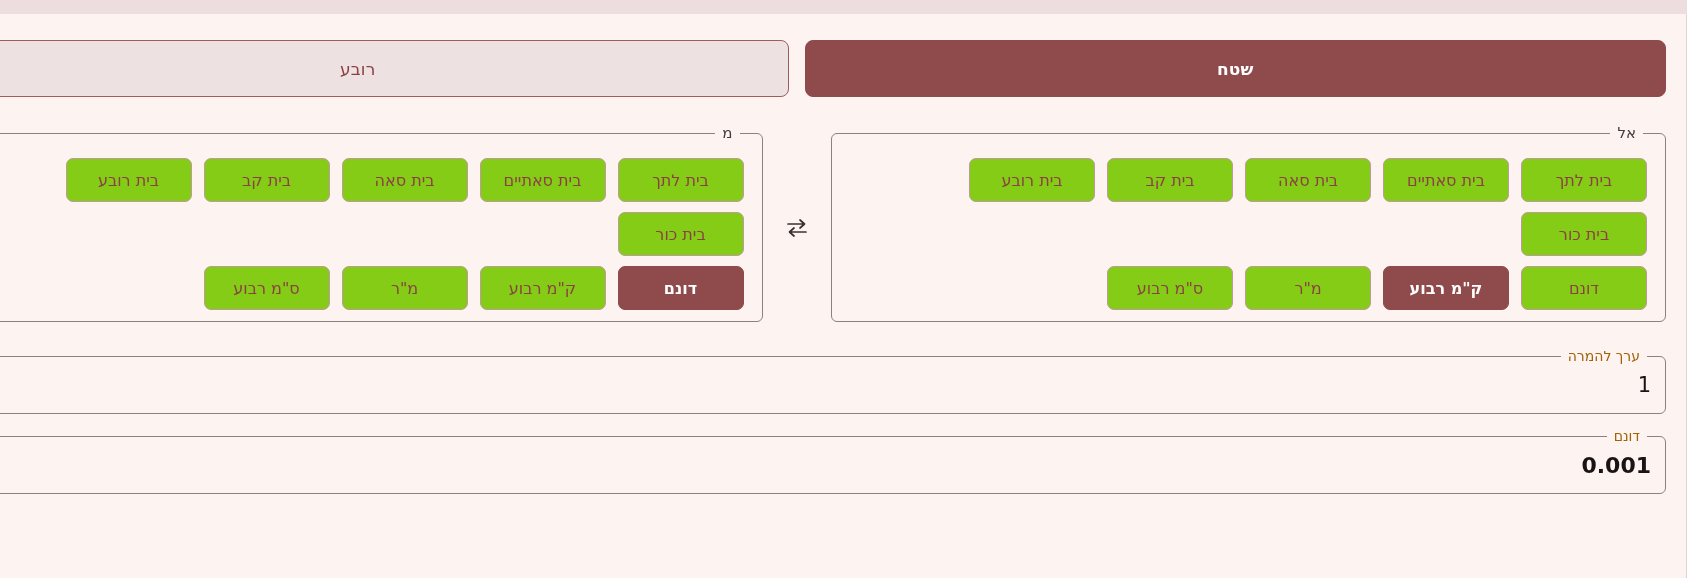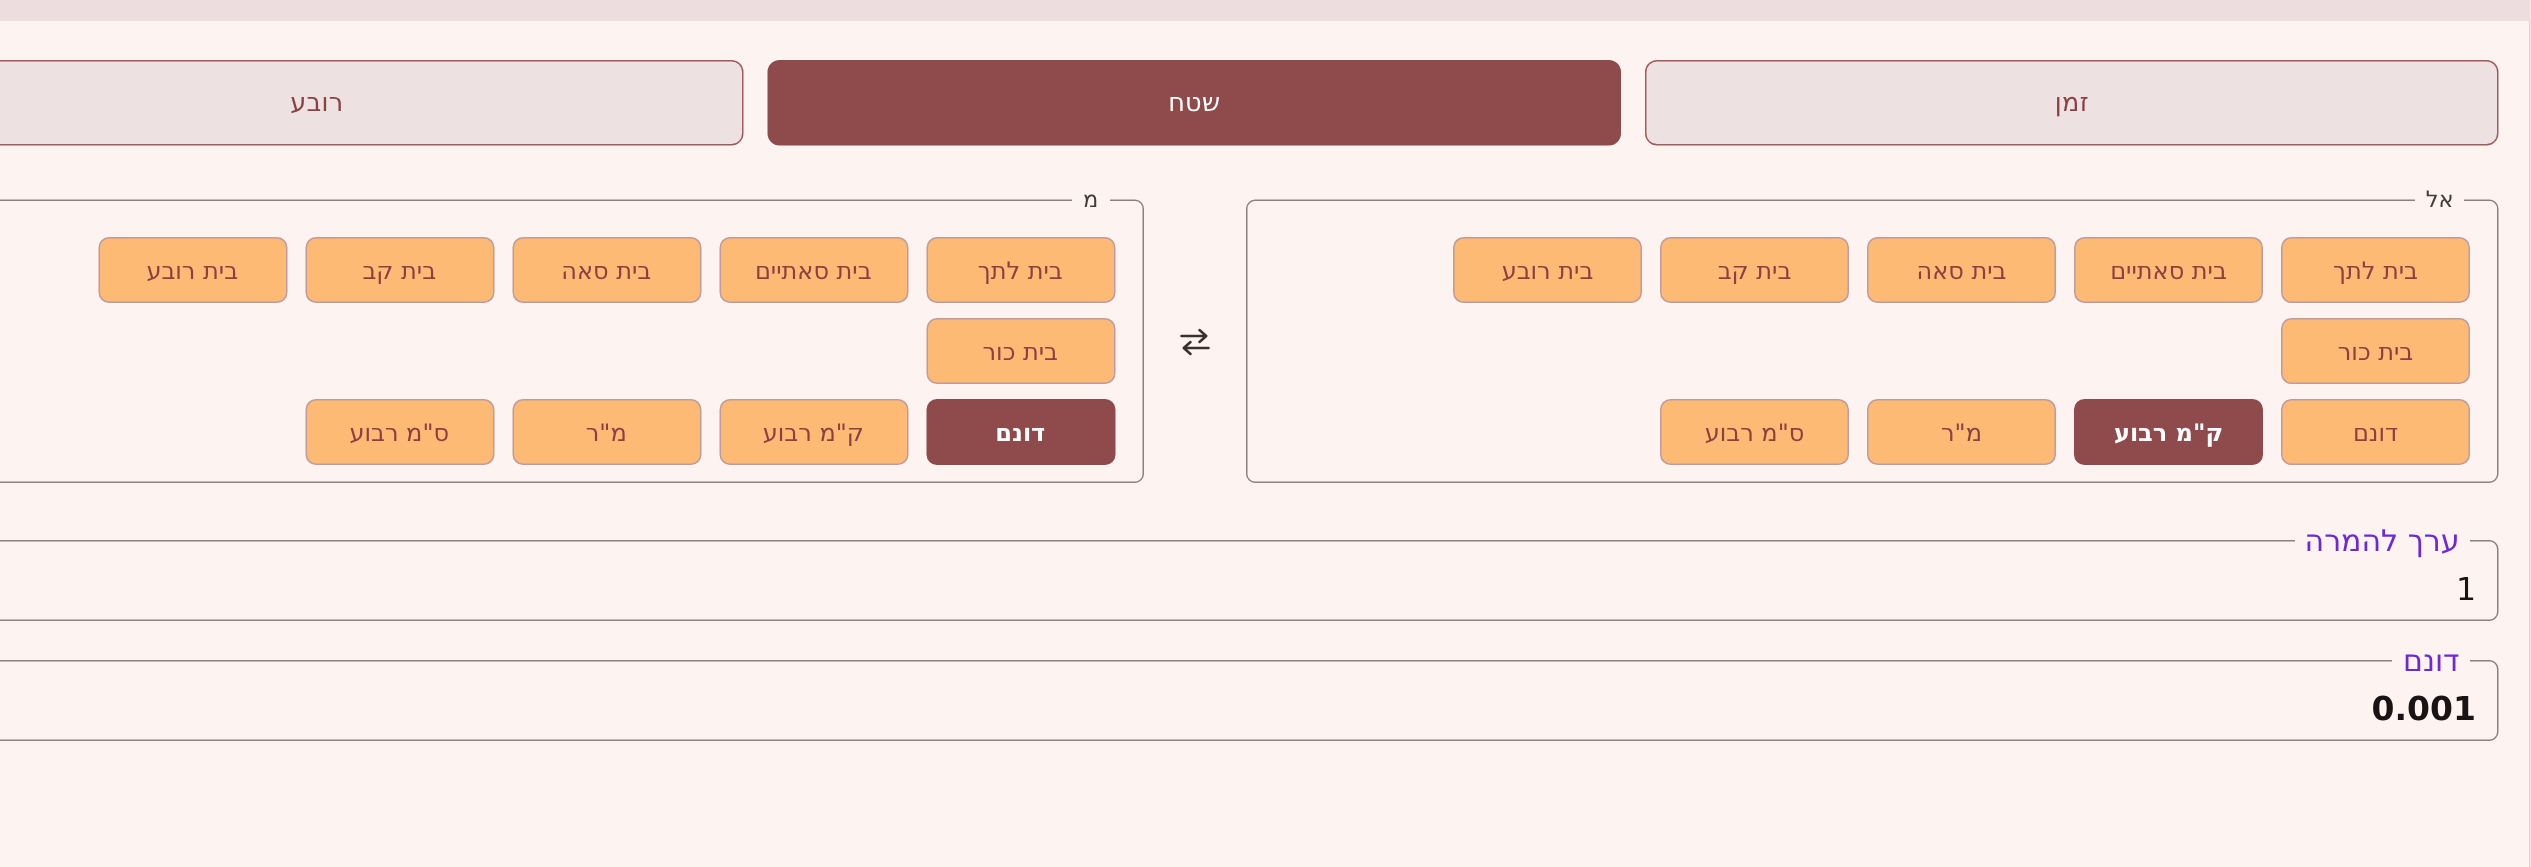--- a/index.html
+++ b/index.html
@@ -80,21 +80,21 @@
     align-items: center;
     justify-content: center;
     box-sizing: border-box;
     cursor: pointer;
     letter-spacing: 0.2px;
   }
   .tab.selected {
     background: #8f4a4c;
     border-color: #8f4a4c;
     color: #ffffff;
-    font-weight: 400;
+    font-weight: 700;
   }
 
   
   .converter-row {
     position: absolute;
     top: 110px;
     right: 21px;
     left: 0;
     height: 208px;
     display: flex;
@@ -137,21 +137,21 @@
   }
   .unit-line.line-2 { justify-content: flex-start; }
   .unit-line.line-3 { justify-content: flex-start; }
 
   .unit-btn {
     height: 44px;
     min-width: 126px;
     padding: 0 18px;
     border-radius: 7px;
     border: 1px solid #c09a9c;
-    background: #fdba74;
+    background: #84cc16;
     color: #8b4144;
     font-size: 16px;
     display: flex;
     align-items: center;
     justify-content: center;
     box-sizing: border-box;
     cursor: pointer;
     white-space: nowrap;
   }
   .unit-btn.selected {
@@ -186,22 +186,22 @@
     right: 21px;
     left: 0;
     margin: 0;
     padding: 4px 14px 8px 14px;
     border: 1px solid #8c8082;
     border-radius: 6px;
     box-sizing: border-box;
     background: transparent;
   }
   fieldset.field-box > legend {
-    font-size: 20px;
-    color: #6d28d9;
+    font-size: 14px;
+    color: #a16207;
     padding: 0 7px;
     margin-inline-start: 4px;
   }
   .field-inner {
     display: flex;
     flex-direction: row;
     align-items: center;
     justify-content: space-between;
     height: 34px;
   }
@@ -219,23 +219,20 @@
 </style>
 </head>
 <body>
 
 <div class="top-strip"></div>
 
 <div class="viewport">
   <div class="canvas">
 
     <div class="tab-row" id="tab-row">
-        <div class="tab">
-          <span>זמן</span>
-        </div>
         <div class="tab selected">
           <span>שטח</span>
         </div>
         <div class="tab">
           <span>רובע</span>
         </div>
       </div>
 
     <div class="converter-row">
 

